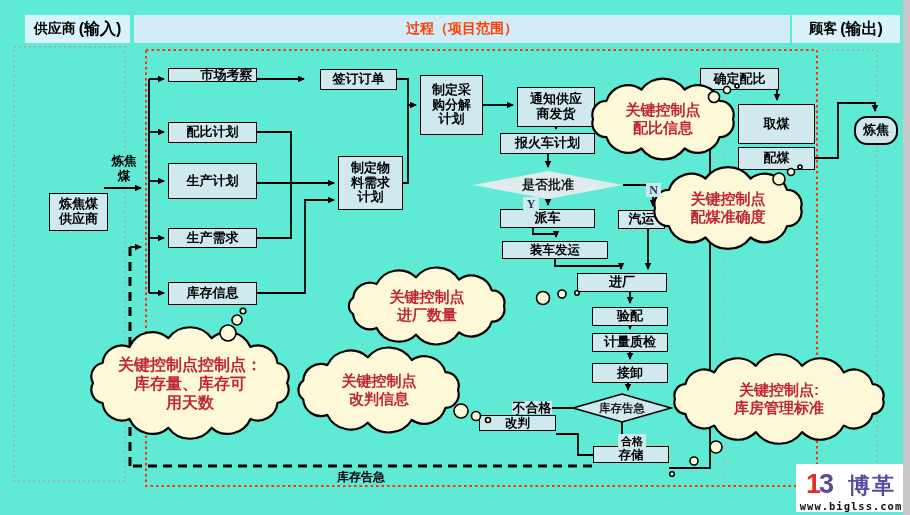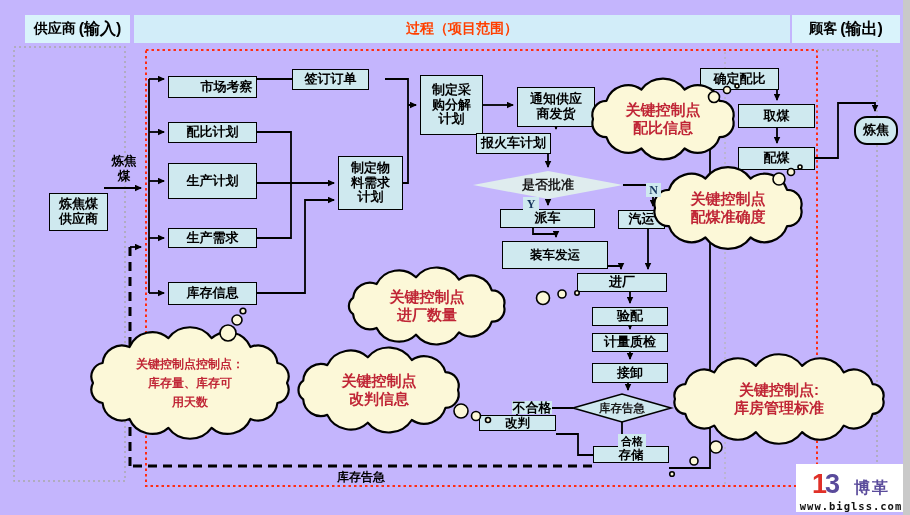--- a/index.html
+++ b/index.html
@@ -1,16 +1,16 @@
 <!DOCTYPE html>
 <html><head>
 <meta charset="utf-8">
 <style>
   html,body{margin:0;padding:0;background:#fff;}
-  #stage{position:relative;width:910px;height:515px;background:#c4b5fd;overflow:hidden;
+  #stage{position:relative;width:910px;height:515px;background:#5eead4;overflow:hidden;
          font-family:"Liberation Sans","DejaVu Sans",sans-serif;}
   .hcell{position:absolute;top:15px;height:28px;display:flex;align-items:center;justify-content:center;
          font-weight:bold;font-size:14px;color:#000;}
   .hcell .paren{font-size:16px;font-weight:bold;margin-left:3px;}
   #hdr-process{color:#ff4000;}
   .node{position:absolute;box-sizing:border-box;background:#cfe9ef;border:1.6px solid #000;
         display:flex;align-items:center;justify-content:center;text-align:center;
         font-weight:bold;font-size:13px;line-height:1.12;white-space:pre-line;color:#000;z-index:2;}
   .node.round{border-radius:13px;border-width:2px;}
   .dtext{position:absolute;display:flex;align-items:center;justify-content:center;text-align:center;
@@ -22,21 +22,21 @@
   svg{position:absolute;left:0;top:0;}
   #base-svg{z-index:1;}
   #cloud-svg{z-index:3;pointer-events:none;}
   .cloudtext{position:absolute;z-index:3;transform:translate(-50%,-50%);text-align:center;
              font-weight:bold;white-space:pre-line;pointer-events:none;}
   #logo{position:absolute;right:4px;bottom:3px;width:110px;height:48px;background:#fff;z-index:5;
         display:flex;flex-direction:column;align-items:center;justify-content:flex-end;}
   #logo .row{display:flex;align-items:baseline;line-height:1;}
   #logo .g1{color:#e03028;font-weight:bold;font-size:27px;letter-spacing:-2px;}
   #logo .g3{color:#5a4b9b;font-weight:bold;font-size:27px;}
-  #logo .nm{color:#5a4b9b;font-weight:bold;font-size:16px;margin-left:14px;letter-spacing:2px;}
+  #logo .nm{color:#5a4b9b;font-weight:bold;font-size:22px;margin-left:14px;letter-spacing:2px;}
   #logo .url{font-family:"DejaVu Sans Mono","Liberation Mono",monospace;font-weight:bold;
              font-size:10.5px;letter-spacing:1px;color:#111;margin-top:2px;}
   #edge-strip{position:absolute;right:0;top:0;width:7px;height:515px;background:#c9c9c9;z-index:6;}
 </style>
 </head>
 <body>
 
 <div id="stage">
   <div class="hcell" id="hdr-supplier" style="left:25px;width:105px;background:#d9f3fb;">
     <span>供应商</span>
@@ -96,46 +96,46 @@
       <path d="M130,466 V247" fill="none" stroke="#000" stroke-width="3" stroke-dasharray="9 6"></path>
       <path d="M130,247 H141" fill="none" stroke="#000" stroke-width="1.8" marker-end="url(#ah)"></path>
       <polygon points="473,185 548,171 623,185 548,199" fill="#dfecee" stroke="none" stroke-width="1.6"></polygon>
       <polygon points="573,408 622,394 671,408 622,422" fill="#cfe9ef" stroke="#000" stroke-width="1.6"></polygon>
     </svg>
   <div id="nodes">
       <div class="dtext" style="left: 473px; top: 171px; width: 150px; height: 28px; font-size: 13px;">是否批准</div>
       <div class="dtext" style="left: 573px; top: 394px; width: 98px; height: 28px; font-size: 11.5px;">库存告急</div>
       <div class="node" style="left: 49px; top: 193px; width: 59px; height: 38px;">炼焦煤
 供应商</div>
-      <div class="node" style="left: 168px; top: 76px; width: 89px; height: 22px; padding-left: 28px;">市场考察</div>
+      <div class="node" style="left: 168px; top: 68px; width: 89px; height: 14px; padding-left: 28px;">市场考察</div>
       <div class="node" style="left: 168px; top: 122px; width: 89px; height: 21px;">配比计划</div>
       <div class="node" style="left: 168px; top: 163px; width: 89px; height: 36px;">生产计划</div>
       <div class="node" style="left: 168px; top: 228px; width: 89px; height: 20px;">生产需求</div>
       <div class="node" style="left: 168px; top: 282px; width: 89px; height: 23px;">库存信息</div>
-      <div class="node" style="left: 292px; top: 69px; width: 77px; height: 21px;">签订订单</div>
+      <div class="node" style="left: 320px; top: 69px; width: 77px; height: 21px;">签订订单</div>
       <div class="node" style="left: 420px; top: 75px; width: 63px; height: 60px;">制定采
 购分解
 计划</div>
       <div class="node" style="left: 338px; top: 156px; width: 65px; height: 54px;">制定物
 料需求
 计划</div>
       <div class="node" style="left: 517px; top: 87px; width: 78px; height: 40px;">通知供应
 商发货</div>
-      <div class="node" style="left: 476px; top: 133px; width: 75px; height: 21px;">报火车计划</div>
+      <div class="node" style="left: 500px; top: 133px; width: 95px; height: 21px;">报火车计划</div>
       <div class="node" style="left: 500px; top: 209px; width: 95px; height: 19px;">派车</div>
       <div class="node" style="left: 618px; top: 210px; width: 47px; height: 19px;">汽运</div>
-      <div class="node" style="left: 502px; top: 241px; width: 106px; height: 28px; font-size: 12.5px;">装车发运</div>
+      <div class="node" style="left: 502px; top: 241px; width: 106px; height: 18px; font-size: 12.5px;">装车发运</div>
       <div class="node" style="left: 577px; top: 273px; width: 90px; height: 19px;">进厂</div>
       <div class="node" style="left: 592px; top: 307px; width: 76px; height: 19px;">验配</div>
       <div class="node" style="left: 592px; top: 333px; width: 76px; height: 19px;">计量质检</div>
       <div class="node" style="left: 592px; top: 363px; width: 76px; height: 20px;">接卸</div>
       <div class="node" style="left: 479px; top: 415px; width: 77px; height: 16px; font-size: 12.5px;">改判</div>
       <div class="node" style="left: 593px; top: 446px; width: 76px; height: 17px; font-size: 12.5px;">存储</div>
       <div class="node" style="left: 700px; top: 68px; width: 79px; height: 22px;">确定配比</div>
-      <div class="node" style="left: 738px; top: 104px; width: 77px; height: 24px;">取煤</div>
+      <div class="node" style="left: 738px; top: 104px; width: 77px; height: 40px;">取煤</div>
       <div class="node" style="left: 738px; top: 147px; width: 77px; height: 23px;">配煤</div>
       <div class="node round" style="left: 854px; top: 116px; width: 44px; height: 29px;">炼焦</div>
     </div>
   <svg id="cloud-svg" width="910" height="515">
       <path d="M733.0,119.0 A14.0,14.0 0 0 1 719.6,137.2 A22.8,22.8 0 0 1 684.6,148.5 A26.8,26.8 0 0 1 641.4,148.5 A22.8,22.8 0 0 1 606.4,137.2 A14.0,14.0 0 0 1 593.0,119.0 A14.0,14.0 0 0 1 606.4,100.8 A22.8,22.8 0 0 1 641.4,89.5 A26.8,26.8 0 0 1 684.6,89.5 A22.8,22.8 0 0 1 719.6,100.8 A14.0,14.0 0 0 1 733.0,119.0 Z" fill="#fcf8d8" stroke="#000" stroke-width="2.2" stroke-linejoin="round"></path>
       <circle cx="714" cy="97" r="5.5" fill="#fcf8d8" stroke="#000" stroke-width="1.6"></circle>
       <circle cx="727" cy="90" r="3.5" fill="#fcf8d8" stroke="#000" stroke-width="1.6"></circle>
       <circle cx="737" cy="86" r="2" fill="#fcf8d8" stroke="#000" stroke-width="1.6"></circle>
       <path d="M801.0,208.0 A14.2,14.2 0 0 1 787.1,226.2 A23.7,23.7 0 0 1 750.6,237.5 A28.0,28.0 0 0 1 705.4,237.5 A23.7,23.7 0 0 1 668.9,226.2 A14.2,14.2 0 0 1 655.0,208.0 A14.2,14.2 0 0 1 668.9,189.8 A23.7,23.7 0 0 1 705.4,178.5 A28.0,28.0 0 0 1 750.6,178.5 A23.7,23.7 0 0 1 787.1,189.8 A14.2,14.2 0 0 1 801.0,208.0 Z" fill="#fcf8d8" stroke="#000" stroke-width="2.2" stroke-linejoin="round"></path>
       <circle cx="779" cy="179" r="6" fill="#fcf8d8" stroke="#000" stroke-width="1.6"></circle>
@@ -158,21 +158,21 @@
       <circle cx="694" cy="461" r="4" fill="#fcf8d8" stroke="#000" stroke-width="1.6"></circle>
       <circle cx="672" cy="474" r="2.3" fill="#fcf8d8" stroke="#000" stroke-width="1.6"></circle>
     </svg>
   <div id="labels">
       <div class="cloudtext" style="left: 663px; top: 119px; font-size: 15px; line-height: 18px; color: rgb(192, 38, 54);">关键控制点
 配比信息</div>
       <div class="cloudtext" style="left: 728px; top: 208px; font-size: 15px; line-height: 18px; color: rgb(192, 38, 54);">关键控制点
 配煤准确度</div>
       <div class="cloudtext" style="left: 427px; top: 306px; font-size: 15px; line-height: 18px; color: rgb(192, 38, 54);">关键控制点
 进厂数量</div>
-      <div class="cloudtext" style="left: 190px; top: 383px; font-size: 12px; line-height: 19px; color: rgb(192, 38, 54);">关键控制点控制点：
+      <div class="cloudtext" style="left: 190px; top: 383px; font-size: 16px; line-height: 19px; color: rgb(192, 38, 54);">关键控制点控制点：
 库存量、库存可
 用天数</div>
       <div class="cloudtext" style="left: 379px; top: 390px; font-size: 15px; line-height: 18px; color: rgb(192, 38, 54);">关键控制点
 改判信息</div>
       <div class="cloudtext" style="left: 779px; top: 399px; font-size: 15px; line-height: 18px; color: rgb(192, 38, 54);">关键控制点:
 库房管理标准</div>
       <div class="slabel " style="left: 106px; top: 153px; width: 36px; height: 32px; font-size: 12.5px; font-weight: bold; white-space: pre-line; line-height: 15.5px;">炼焦
 煤</div>
       <div class="slabel bg yn" style="left: 523px; top: 197px; width: 16px; height: 14px; font-size: 12px; font-weight: bold; white-space: pre-line; line-height: 15px;">Y</div>
       <div class="slabel bg yn" style="left: 646px; top: 183px; width: 15px; height: 14px; font-size: 12px; font-weight: bold; white-space: pre-line; line-height: 15px;">N</div>

